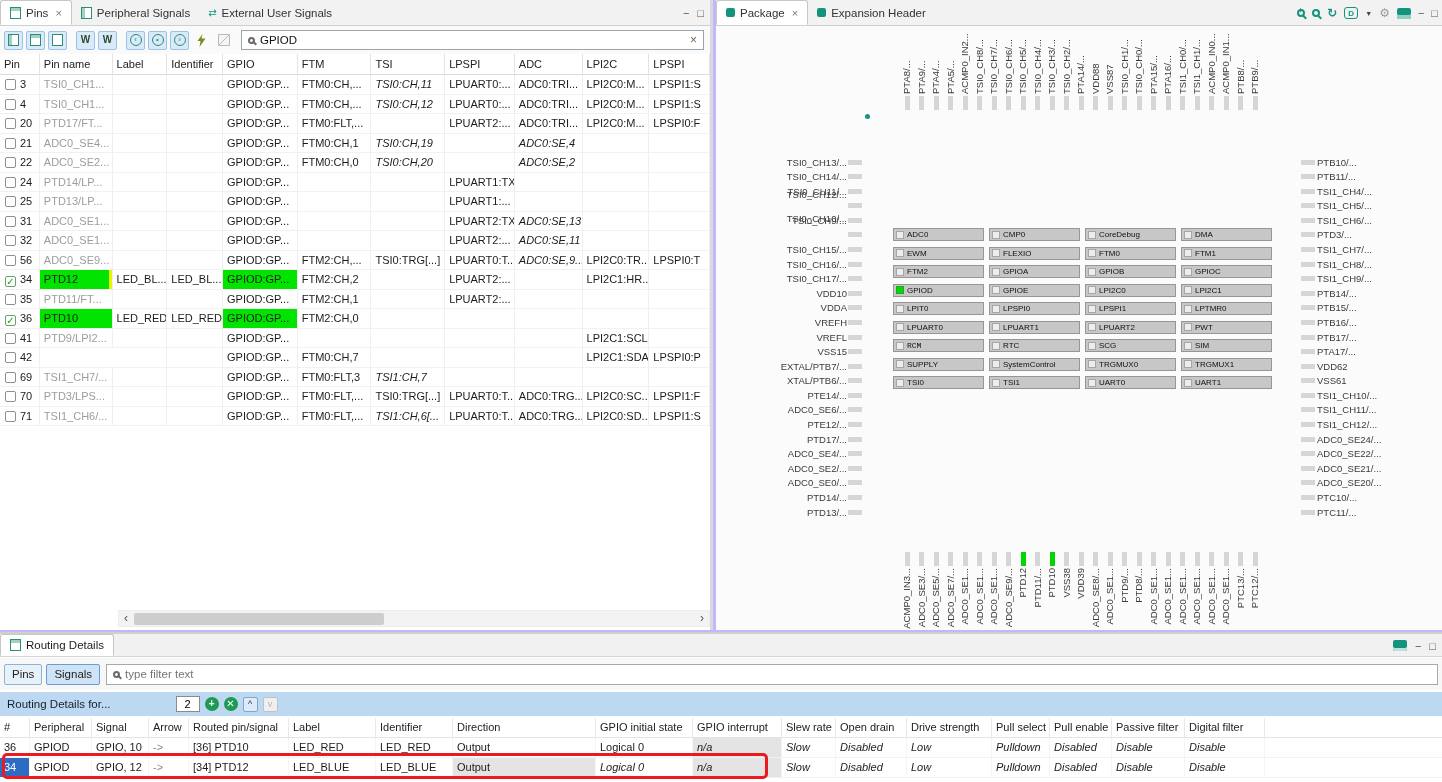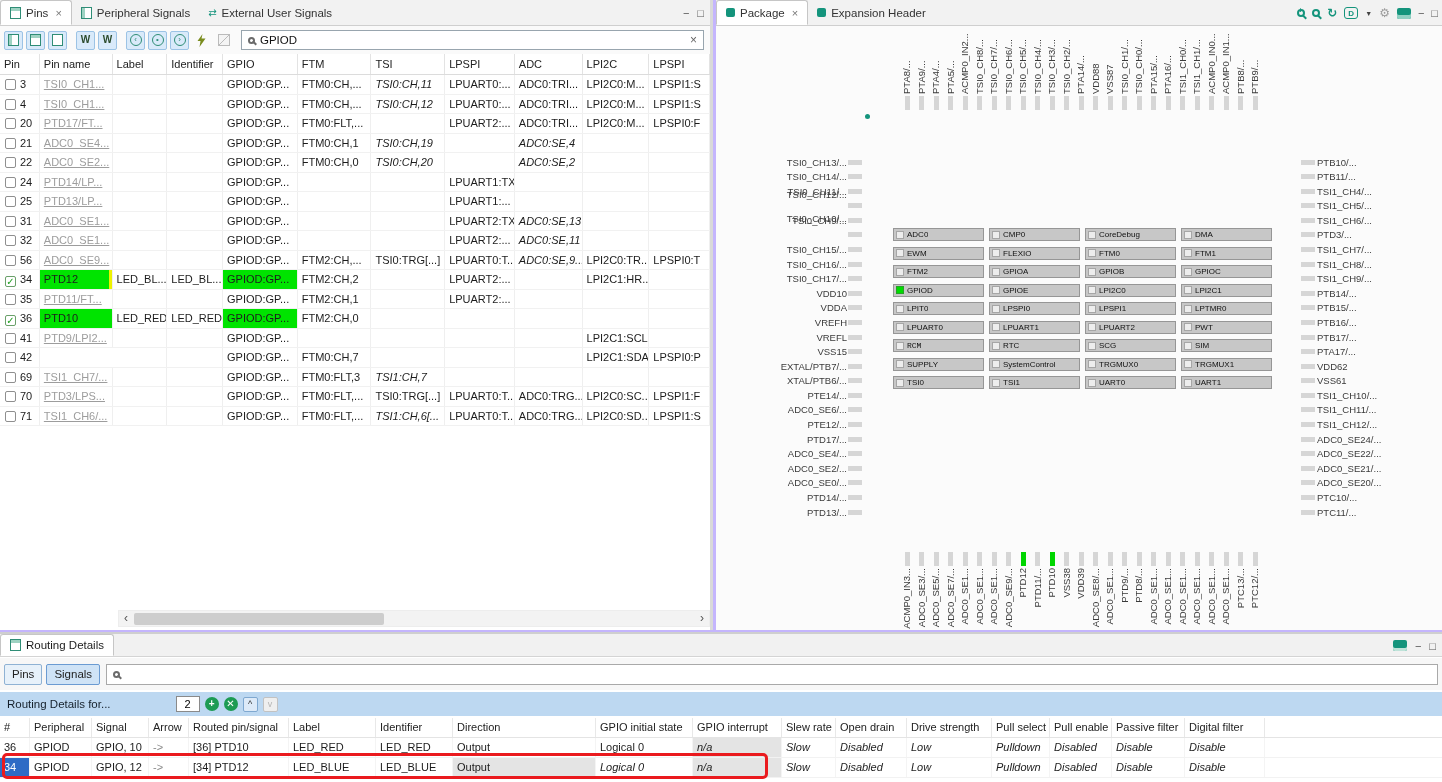--- a/index.html
+++ b/index.html
@@ -30,21 +30,21 @@
   .ic-mag{width:7px;height:7px;border:2px solid #6b6b6b;border-radius:50%;position:relative;display:inline-block;flex:none;}
   .ic-mag::after{content:"";position:absolute;width:5px;height:2px;background:#6b6b6b;right:-4px;bottom:-2px;transform:rotate(45deg);}
   .ic-bolt{display:inline-block;}
 
   .phead{display:flex;height:21px;background:#fff;border-bottom:1px solid #dcdcdc;}
   .hcell{font-size:11px;color:#222;padding:4px 0 0 4px;border-right:1px solid #e3e3e3;overflow:hidden;white-space:nowrap;}
   .prow{display:flex;height:19.5px;background:#fff;border-bottom:1px solid #f1f1f1;}
   .pcell{font-size:11px;padding:3px 0 0 4px;border-right:1px solid #efefef;overflow:hidden;white-space:nowrap;}
   .pcell.it{font-style:italic;}
   .pcell.hl{background:var(--green);}
-  .pcell.name-off{color:#9d9d9d;text-decoration:underline;}
+  .pcell.name-off{color:#9d9d9d;}
   .pcell.yedge{box-shadow:inset -3px 0 0 #eef200;}
   .cb{display:inline-block;width:11px;height:11px;border:1px solid #8f8f8f;border-radius:2px;background:#fff;margin:0 4px 0 1px;font-size:10px;line-height:9px;text-align:center;color:#1fa01f;font-weight:bold;vertical-align:-2px;}
   .cb.on{border-color:#6aa06a;}
   .hscroll{position:absolute;left:118px;top:610px;width:592px;height:17px;background:#f3f3f3;border:1px solid #ededed;}
   .harrow{position:absolute;top:1px;width:14px;height:13px;color:#555;font-size:12px;line-height:13px;text-align:center;}
   .hthumb{position:absolute;left:15px;top:2px;width:250px;height:12px;background:#cdcdcd;border-radius:2px;}
 
   
   #package-panel{position:absolute;left:716px;top:0;width:726px;height:630px;background:#fbfbfb;overflow:hidden;}
   #pkg-canvas{position:absolute;left:0;top:0;width:726px;height:630px;}
@@ -808,20 +808,21 @@
         <span class="ic-panelG" style="box-shadow:inset 0 -3px 0 #bfe3d9;"></span>
         <span>−</span>
         <span>□</span>
       </div>
     </div>
     <div class="rd-controls">
       <span class="fbtn">Pins</span>
       <span class="fbtn active">Signals</span>
       <span class="filter">
         <span class="ic-mag"></span>
+        <input type="text" placeholder="type filter text" style="">
       </span>
     </div>
     <div class="rd-bar">
       <span>Routing Details for...</span>
       <input class="cnt" type="text" value="2" style="">
       <span class="rbtn">+</span>
       <span class="rbtn">✕</span>
       <span class="sqbtn">^</span>
       <span class="sqbtn dis">v</span>
     </div>

